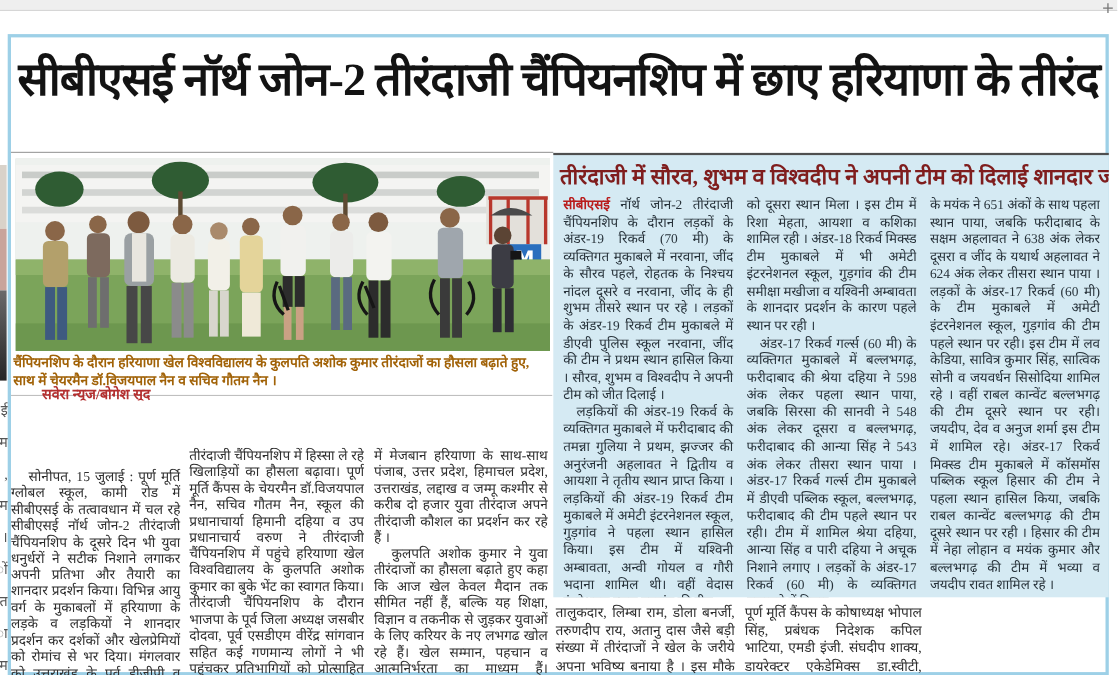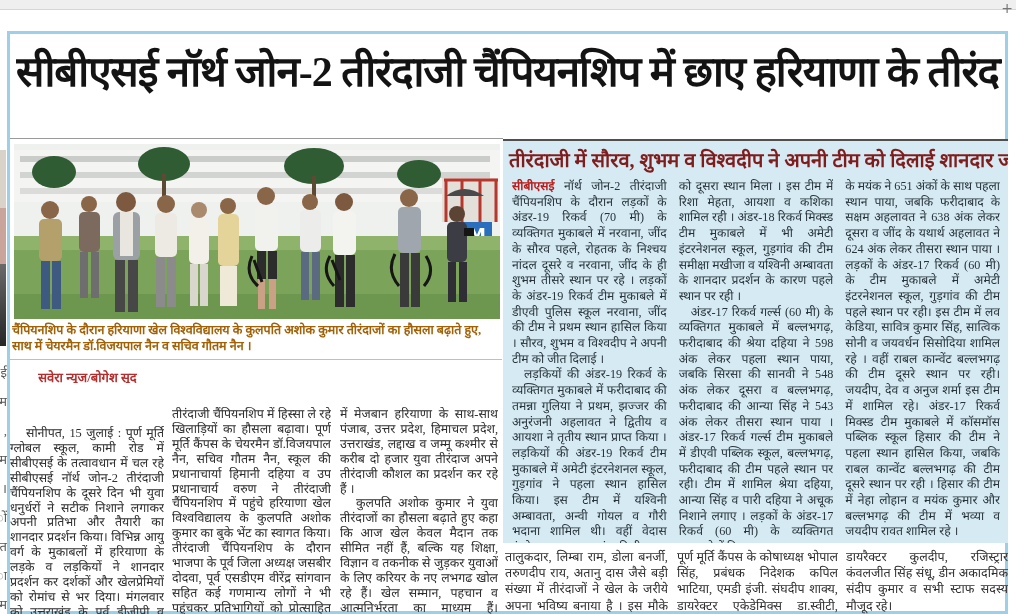--- a/index.html
+++ b/index.html
@@ -19,21 +19,21 @@
                  font-size:21px; font-weight:bold; color:#222; white-space:nowrap;
                  display:flex; align-items:center; }
   .rule-left { position:absolute; left:10px; top:138px; width:493px; height:0; border-top:1px solid #9a9a9a; }
 
   .photo { position:absolute; left:14px; top:144px; width:486px; height:175px; background:#dfe7e2; overflow:hidden; }
 
   .caption { position:absolute; left:12px; top:322px; width:490px; height:34px; overflow:hidden;
              font-size:12.5px; font-weight:600; color:#a16207; line-height:16px; }
   .caption-rule { position:absolute; left:10px; top:359px; width:492px; height:0; border-top:1px solid #bfbfbf; }
 
-  .byline { position:absolute; left:10px; top:368px; width:155px; height:15px; text-align:center;
+  .byline { position:absolute; left:10px; top:349px; width:155px; height:15px; text-align:center;
             color:#b32f2f; font-weight:bold; font-size:13px; overflow:hidden; white-space:nowrap; }
 
   .bodycol { position:absolute; font-size:12.4px; line-height:14.9px; color:#2e2e2e; text-align:justify; overflow:hidden;margin-top:47px; }
   .bodycol p.indent { text-indent:16px; }
   #col1 { left:10px;  top:379px; width:154px; height:235px; }
   #col2 { left:172px; top:360px; width:159px; height:254px; }
   #col3 { left:340px; top:360px; width:158px; height:254px; }
 
   .cyanbox { position:absolute; left:503px; top:139px; width:505px; height:404px;
              background:#d5eaf3; border-top:2px solid #4f4f4f; overflow:hidden; }
@@ -211,15 +211,14 @@
         <p class="indent">अंडर-17 रिकर्व गर्ल्स (60 मी) के व्यक्तिगत मुकाबले में बल्लभगढ़, फरीदाबाद की श्रेया दहिया ने 598 अंक लेकर पहला स्थान पाया, जबकि सिरसा की सानवी ने 548 अंक लेकर दूसरा व बल्लभगढ़, फरीदाबाद की आन्या सिंह ने 543 अंक लेकर तीसरा स्थान पाया । अंडर-17 रिकर्व गर्ल्स टीम मुकाबले में डीएवी पब्लिक स्कूल, बल्लभगढ़, फरीदाबाद की टीम पहले स्थान पर रही। टीम में शामिल श्रेया दहिया, आन्या सिंह व पारी दहिया ने अचूक निशाने लगाए । लड़कों के अंडर-17 रिकर्व (60 मी) के व्यक्तिगत मुकाबले में हिसार</p>
       </div>
       <div class="cyan-col">
         <p>के मयंक ने 651 अंकों के साथ पहला स्थान पाया, जबकि फरीदाबाद के सक्षम अहलावत ने 638 अंक लेकर दूसरा व जींद के यथार्थ अहलावत ने 624 अंक लेकर तीसरा स्थान पाया । लड़कों के अंडर-17 रिकर्व (60 मी) के टीम मुकाबले में अमेटी इंटरनेशनल स्कूल, गुड़गांव की टीम पहले स्थान पर रही। इस टीम में लव केडिया, सावित्र कुमार सिंह, सात्विक सोनी व जयवर्धन सिसोदिया शामिल रहे । वहीं राबल कान्वेंट बल्लभगढ़ की टीम दूसरे स्थान पर रही। जयदीप, देव व अनुज शर्मा इस टीम में शामिल रहे। अंडर-17 रिकर्व मिक्स्ड टीम मुकाबले में कॉसमॉस पब्लिक स्कूल हिसार की टीम ने पहला स्थान हासिल किया, जबकि राबल कान्वेंट बल्लभगढ़ की टीम दूसरे स्थान पर रही । हिसार की टीम में नेहा लोहान व मयंक कुमार और बल्लभगढ़ की टीम में भव्या व जयदीप रावत शामिल रहे ।</p>
       </div>
     </div>
   </div>
 
   <div id="col4" class="botcol">तालुकदार, लिम्बा राम, डोला बनर्जी, तरुणदीप राय, अतानु दास जैसे बड़ी संख्या में तीरंदाजों ने खेल के जरीये अपना भविष्य बनाया है । इस मौके पर</div>
   <div id="col5" class="botcol">पूर्ण मूर्ति कैंपस के कोषाध्यक्ष भोपाल सिंह, प्रबंधक निदेशक कपिल भाटिया, एमडी इंजी. संघदीप शाक्य, डायरेक्टर एकेडेमिक्स डा.स्वीटी, कैंपस</div>
-  <div id="col6" class="botcol">डायरैक्टर कुलदीप, रजिस्ट्रार कंवलजीत सिंह संधू, डीन अकादमिक संदीप कुमार व सभी स्टाफ सदस्य मौजूद रहे।</div>
 
 </div>
 
 </body></html>

